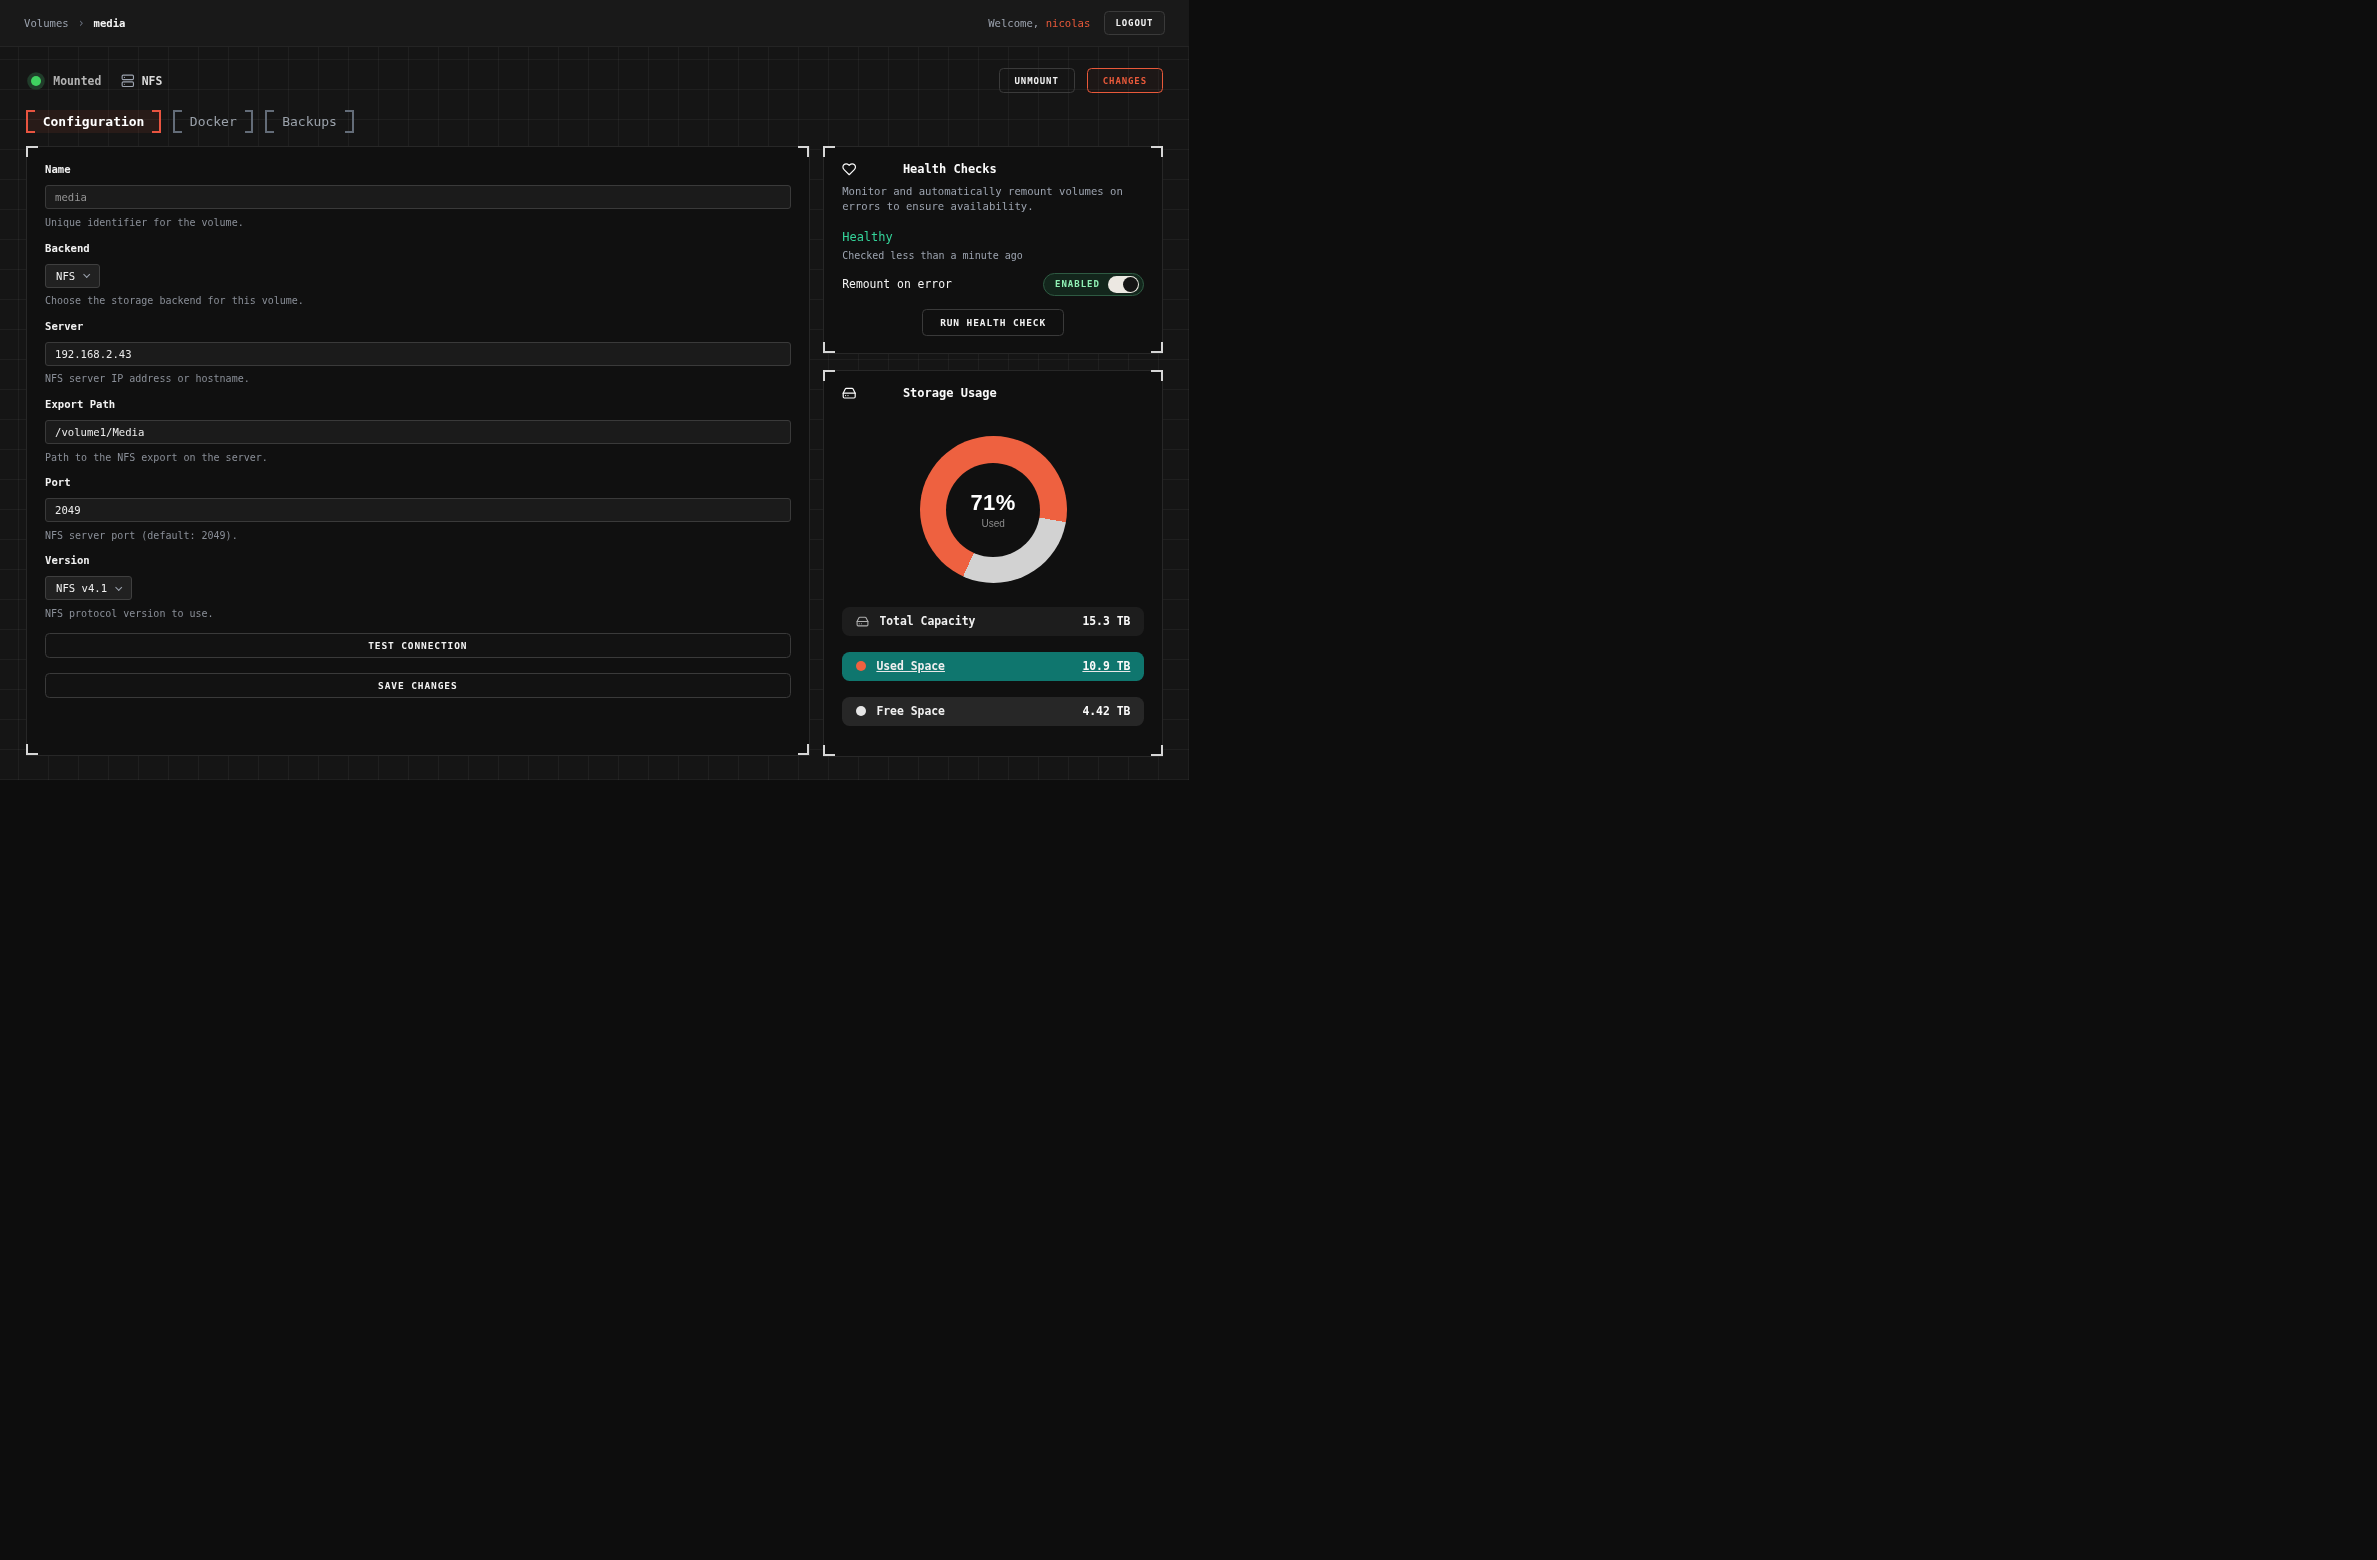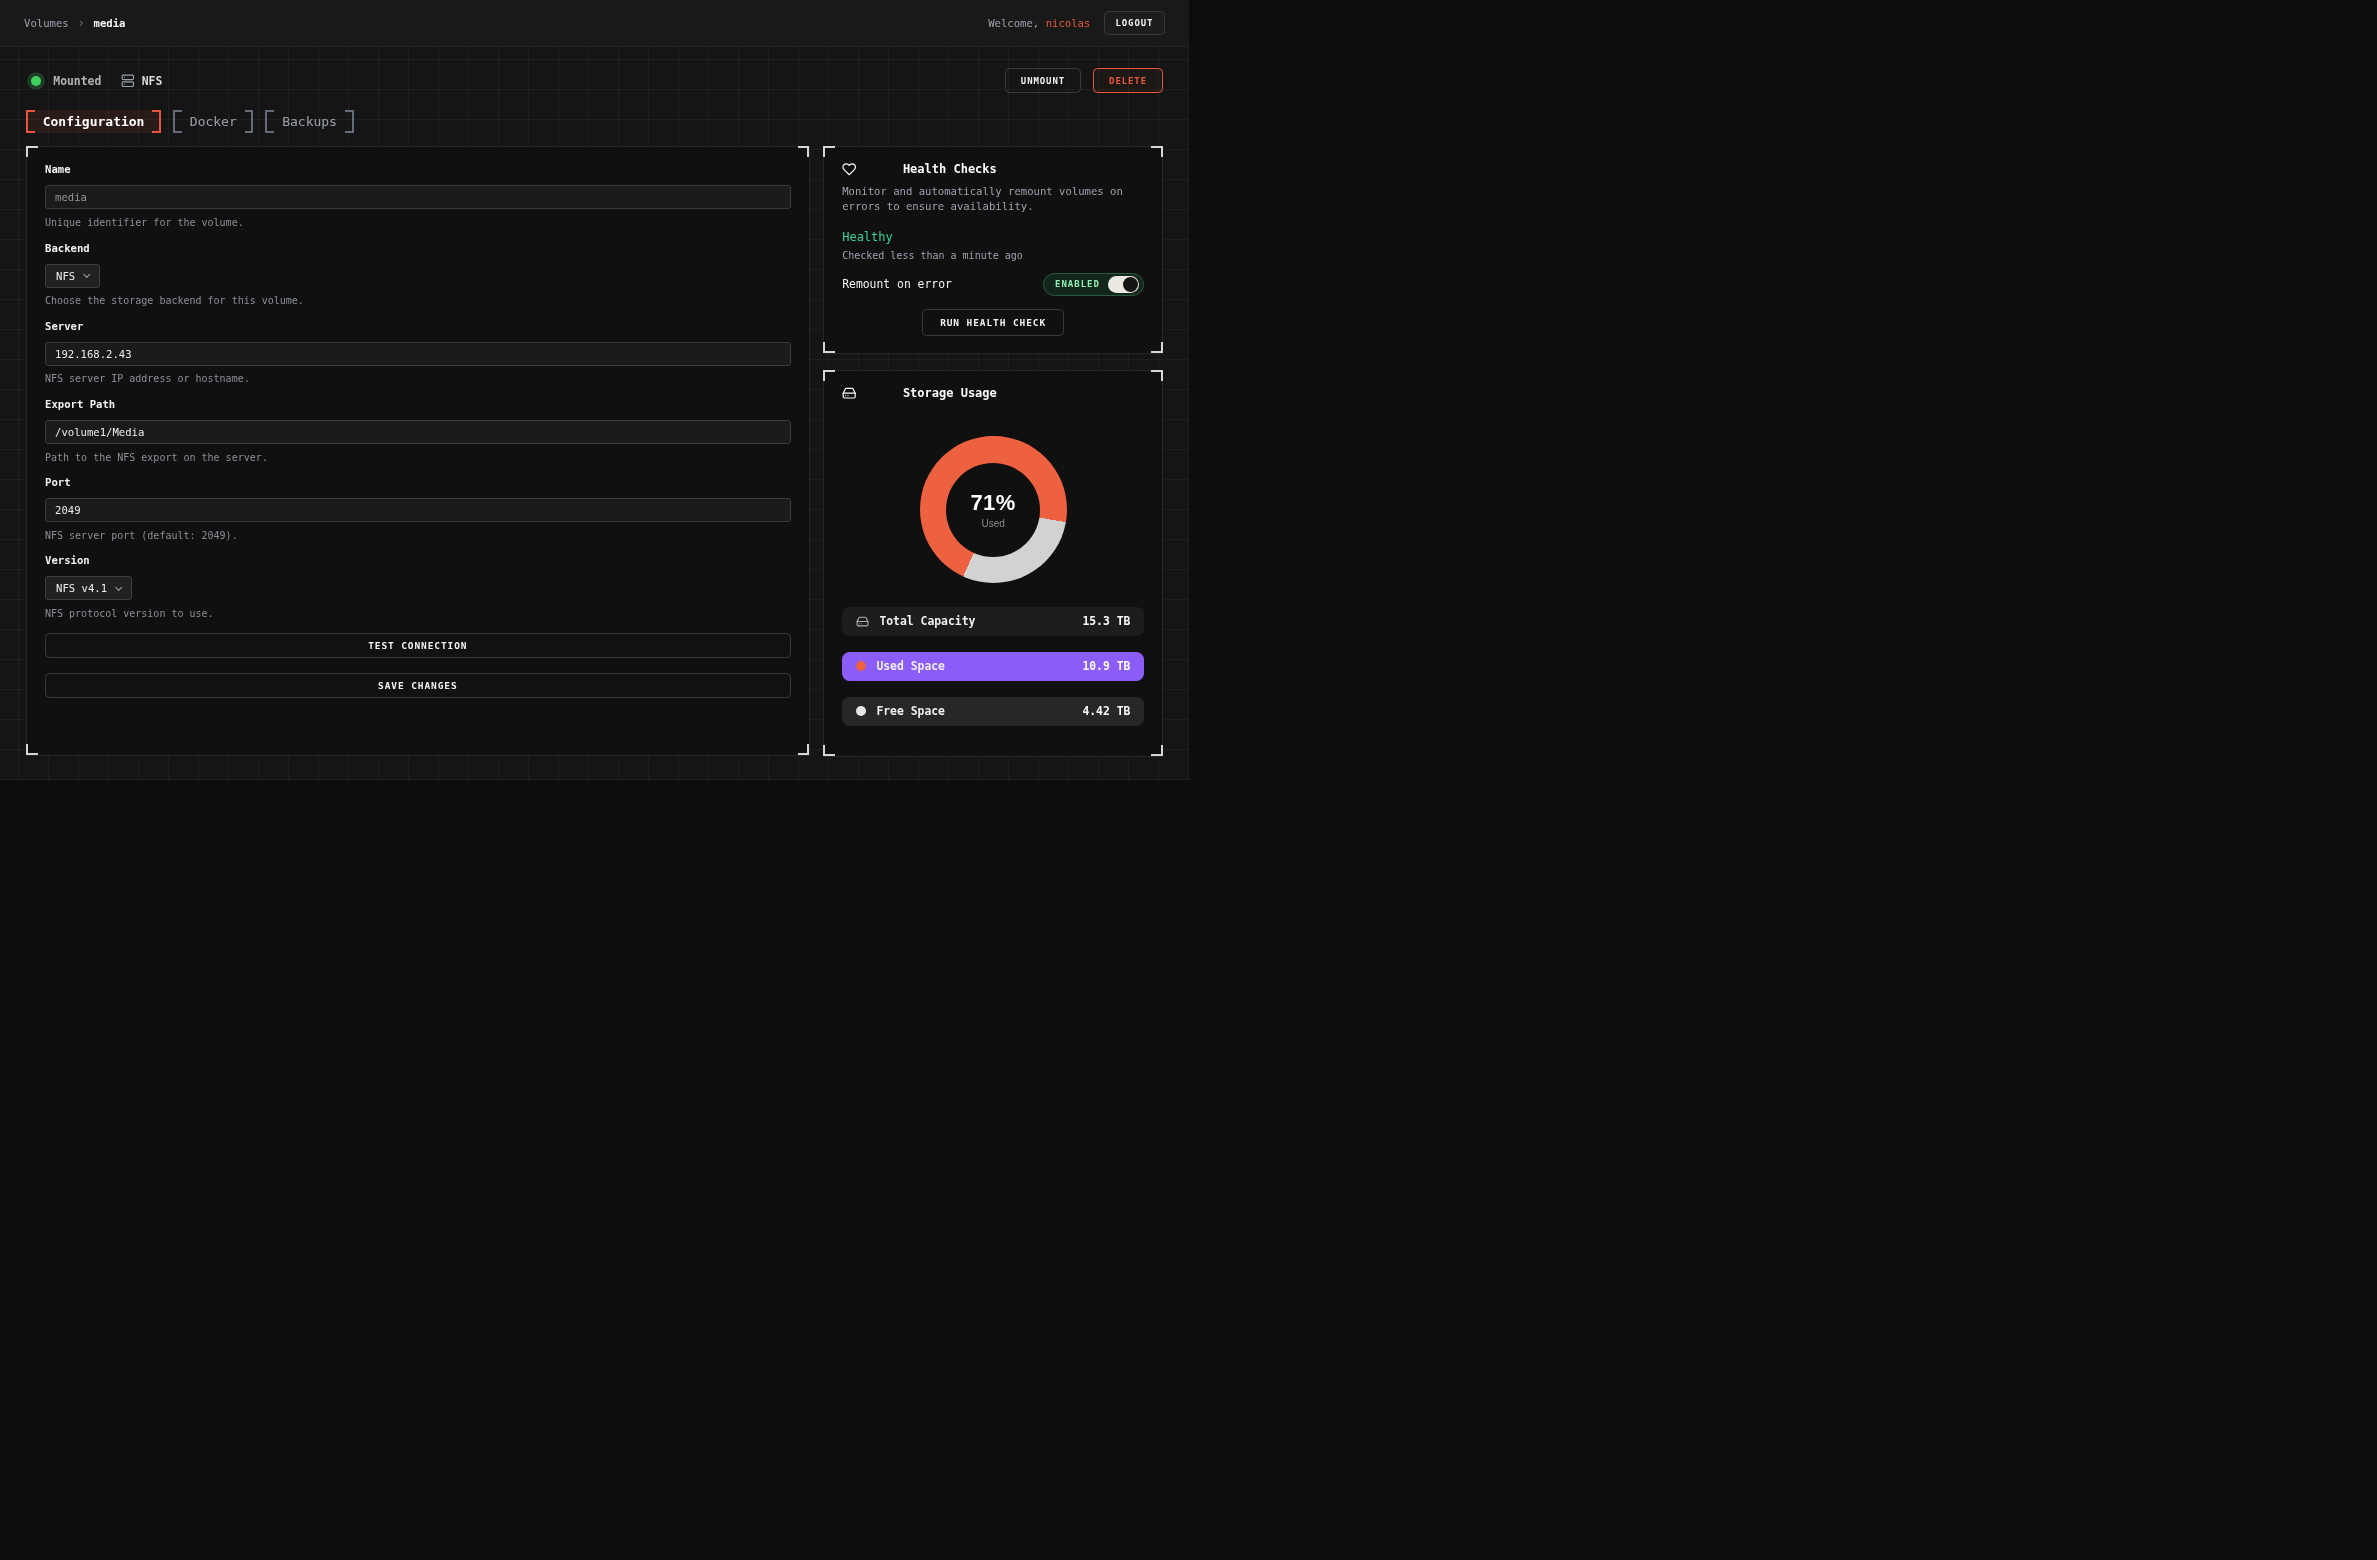--- a/index.html
+++ b/index.html
@@ -142,21 +142,21 @@
     display:flex; flex-direction:column; align-items:center; justify-content:center;
     font-family:"Liberation Sans","DejaVu Sans",sans-serif;
   }
   .donut-val { font-size:22px; font-weight:bold; color:#ffffff; letter-spacing:0.4px; }
   .donut-sub { font-size:10px; color:#8a8a8a; margin-top:2.3px; }
   .stats { margin-top:23.5px; display:flex; flex-direction:column; gap:16px; }
   .stat-row {
     height:29px; border-radius:7.6px; display:flex; align-items:center;
     padding:0 13.6px; gap:10.6px; background:#1d1d1d;
   }
-  .stat-row.used { background:#8b5cf6; }
+  .stat-row.used { background:#0f766e;text-decoration:underline; }
   .stat-row.free { background:#272727; }
   .stat-label { font-size:11.4px; font-weight:bold; color:#f0f0f0; }
   .stat-value { margin-left:auto; font-size:11.4px; font-weight:bold; color:#fafafa; }
   .dot { width:10px; height:10px; border-radius:50%; }
 </style>
 </head>
 <body>
 
 <div class="app">
 
@@ -186,21 +186,21 @@
               <rect x="2" y="2" width="20" height="8" rx="2"></rect>
               <rect x="2" y="14" width="20" height="8" rx="2"></rect>
               <line x1="6" y1="6" x2="6.01" y2="6"></line>
               <line x1="6" y1="18" x2="6.01" y2="18"></line>
             </svg>
         </span>
         <span class="lbl">NFS</span>
       </span>
       <div class="status-actions">
         <button class="btn unmount-btn">UNMOUNT</button>
-        <button class="btn delete-btn">DELETE</button>
+        <button class="btn delete-btn">CHANGES</button>
       </div>
     </div>
 
     <div class="tabs">
       <div class="tab active">Configuration</div>
       <div class="tab">Docker</div>
       <div class="tab">Backups</div>
     </div>
 
     <div class="content-row">

